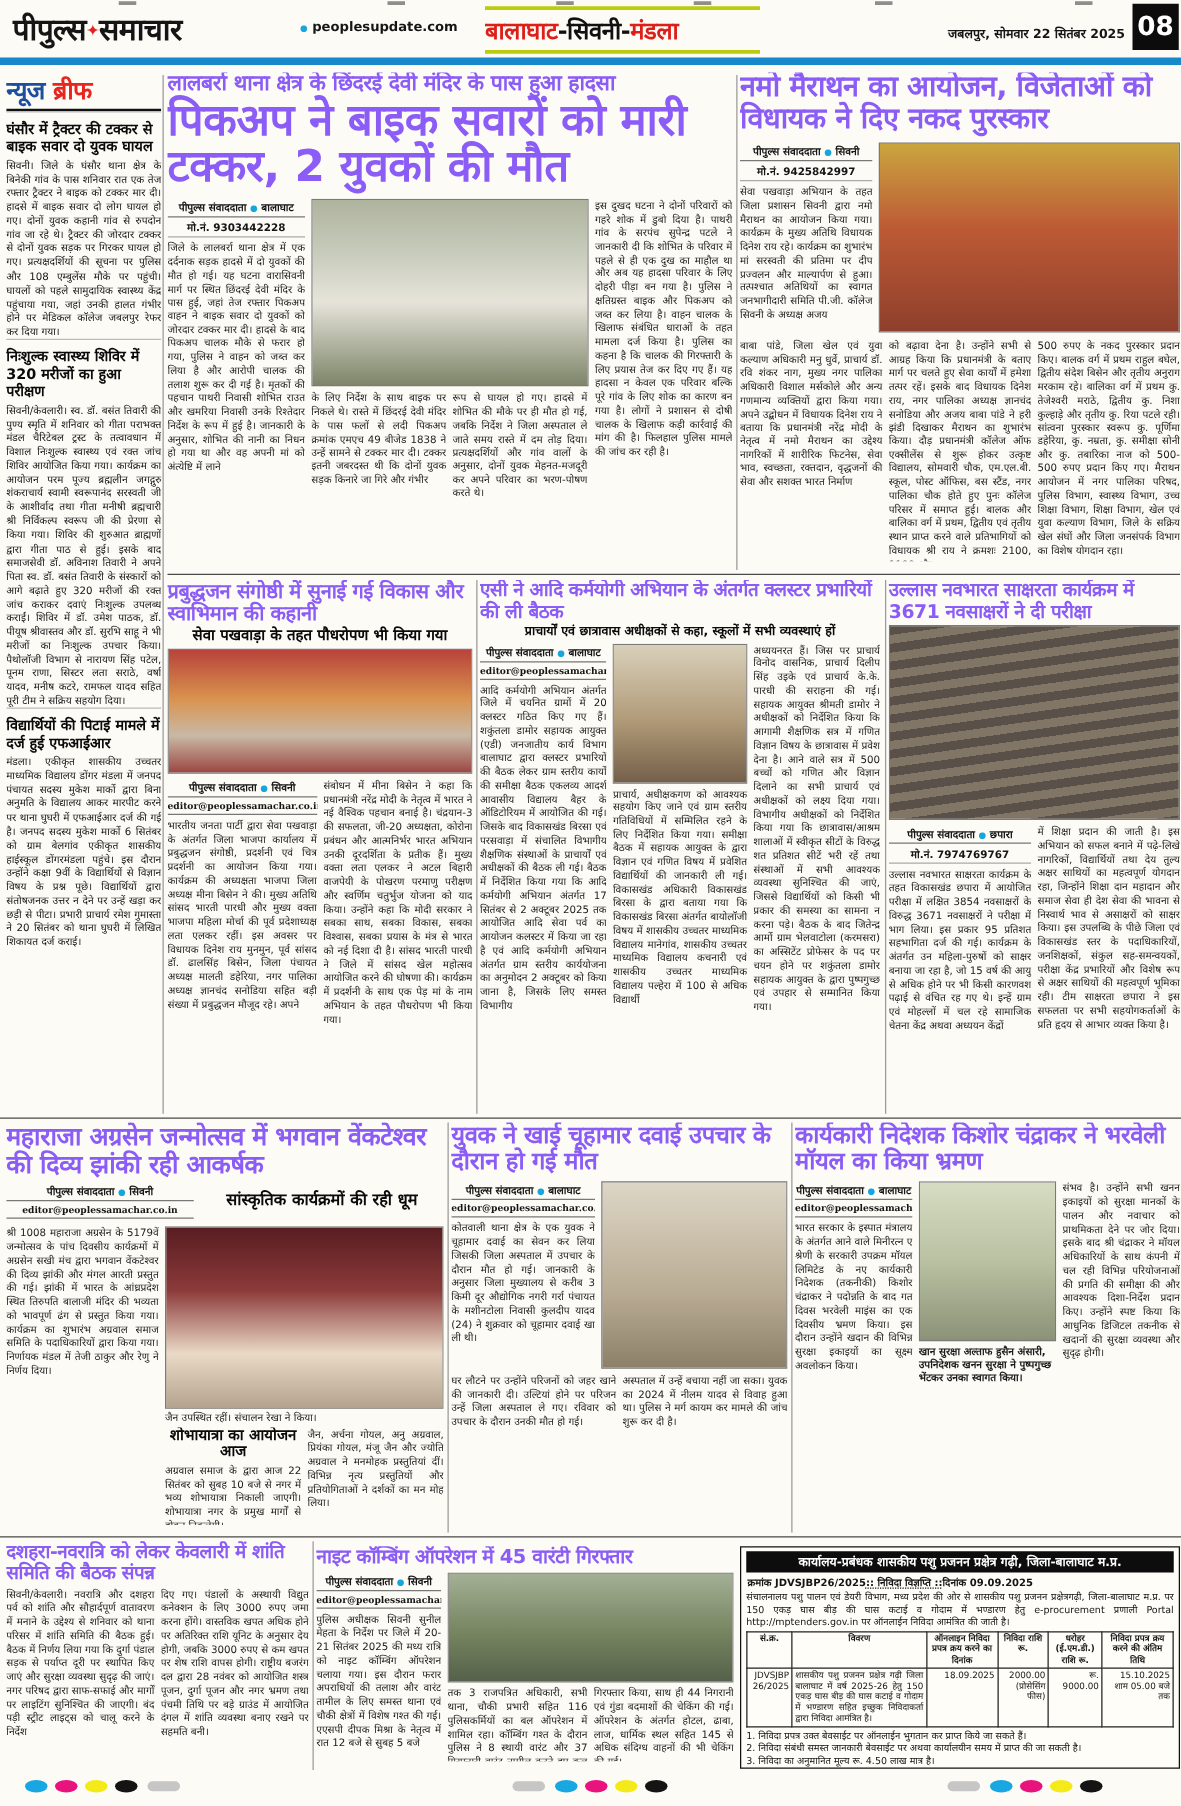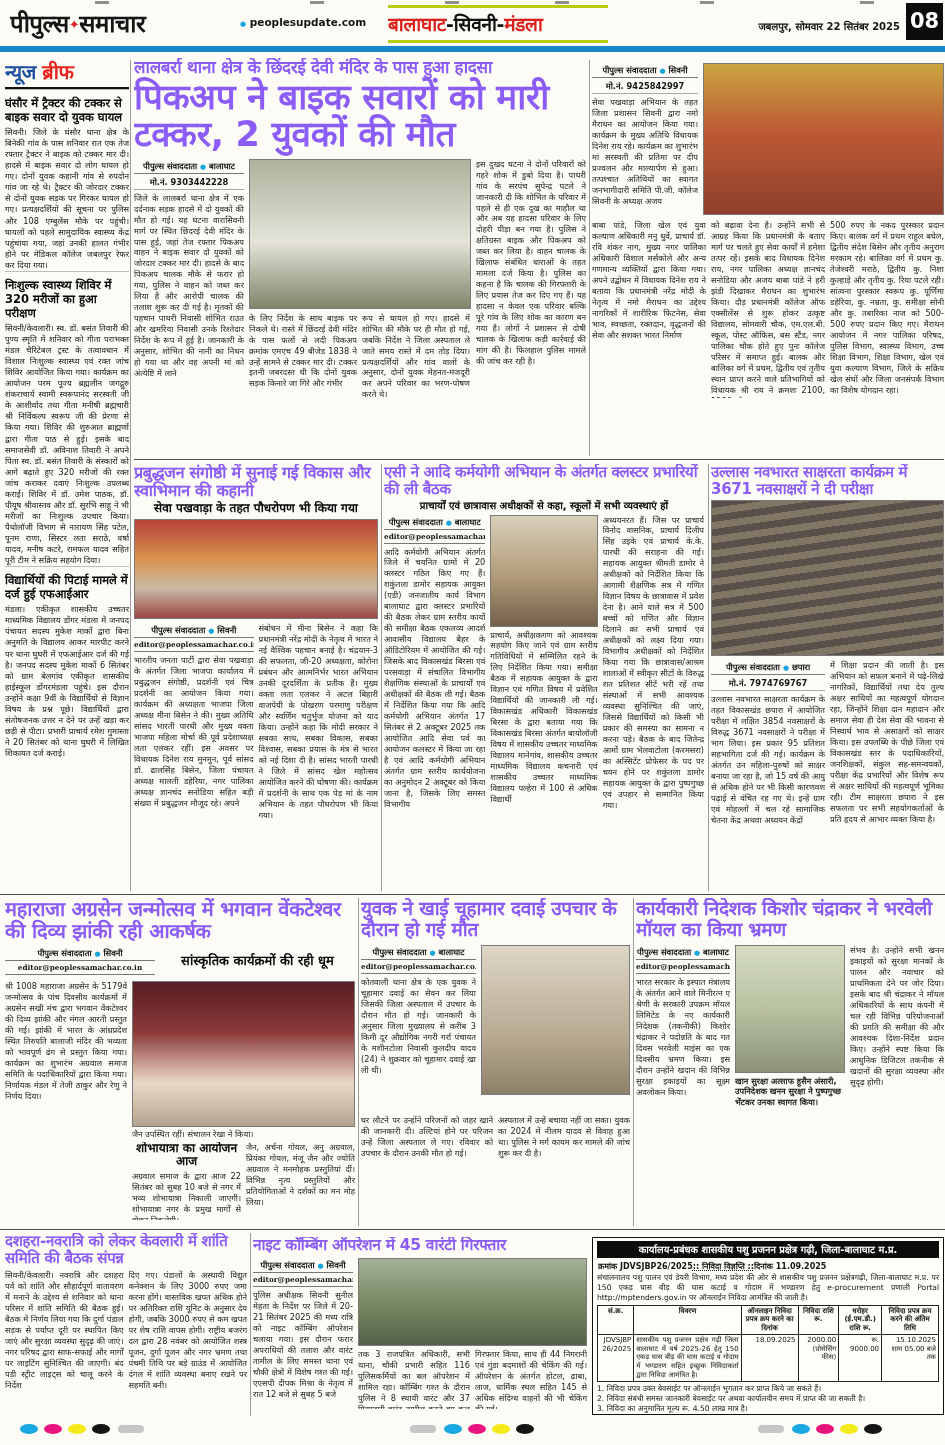--- a/index.html
+++ b/index.html
@@ -133,20 +133,21 @@
         <div class="flexr" style="margin-top:4px;height:130px">
           <div class="col body-txt" style="width:108px">के लिए निर्देश के साथ बाइक पर निकले थे। रास्ते में छिंदरई देवी मंदिर के पास फलों से लदी पिकअप क्रमांक एमएच 49 बीजेड 1838 ने उन्हें सामने से टक्कर मार दी। टक्कर इतनी जबरदस्त थी कि दोनों युवक सड़क किनारे जा गिरे और गंभीर</div>
           <div class="col body-txt" style="width:108px">रूप से घायल हो गए। हादसे में शोभित की मौके पर ही मौत हो गई, जबकि निर्देश ने जिला अस्पताल ले जाते समय रास्ते में दम तोड़ दिया। प्रत्यक्षदर्शियों और गांव वालों के अनुसार, दोनों युवक मेहनत-मजदूरी कर अपने परिवार का भरण-पोषण करते थे।</div>
         </div>
       </div>
       <div class="col body-txt" style="width:110px">इस दुखद घटना ने दोनों परिवारों को गहरे शोक में डुबो दिया है। पाथरी गांव के सरपंच सुपेन्द्र पटले ने जानकारी दी कि शोभित के परिवार में पहले से ही एक दुख का माहौल था और अब यह हादसा परिवार के लिए दोहरी पीड़ा बन गया है। पुलिस ने क्षतिग्रस्त बाइक और पिकअप को जब्त कर लिया है। वाहन चालक के खिलाफ संबंधित धाराओं के तहत मामला दर्ज किया है। पुलिस का कहना है कि चालक की गिरफ्तारी के लिए प्रयास तेज कर दिए गए हैं। यह हादसा न केवल एक परिवार बल्कि पूरे गांव के लिए शोक का कारण बन गया है। लोगों ने प्रशासन से दोषी चालक के खिलाफ कड़ी कार्रवाई की मांग की है। फिलहाल पुलिस मामले की जांच कर रही है।</div>
     </div>
   </div>
 
   <div class="abs" style="left:592px;top:58px;width:352px;height:398px">
+    <div class="hl" style="font-size:23px">नमो मैराथन का आयोजन, विजेताओं को विधायक ने दिए नकद पुरस्कार</div>
     <div class="flexr" style="margin-top:5px;height:152px">
       <div class="col" style="width:106px">
         <div class="byl"><span>पीपुल्स संवाददाता</span> <span class="bdot">●</span> <span>सिवनी</span></div>
         <div class="phone">मो.नं. 9425842997</div>
         <div class="body-txt">सेवा पखवाड़ा अभियान के तहत जिला प्रशासन सिवनी द्वारा नमो मैराथन का आयोजन किया गया। कार्यक्रम के मुख्य अतिथि विधायक दिनेश राय रहे। कार्यक्रम का शुभारंभ मां सरस्वती की प्रतिमा पर दीप प्रज्वलन और माल्यार्पण से हुआ। तत्पश्चात अतिथियों का स्वागत जनभागीदारी समिति पी.जी. कॉलेज सिवनी के अध्यक्ष अजय</div>
       </div>
       <div class="photo ph-marathon" style="flex:1;height:152px"></div>
     </div>
     <div class="flexr" style="margin-top:5px;height:178px">
       <div class="col body-txt" style="flex:1">बाबा पांडे, जिला खेल एवं युवा कल्याण अधिकारी मनु धुर्वे, प्राचार्य डॉ. रवि शंकर नाग, मुख्य नगर पालिका अधिकारी विशाल मर्सकोले और अन्य गणमान्य व्यक्तियों द्वारा किया गया। अपने उद्बोधन में विधायक दिनेश राय ने बताया कि प्रधानमंत्री नरेंद्र मोदी के नेतृत्व में नमो मैराथन का उद्देश्य नागरिकों में शारीरिक फिटनेस, सेवा भाव, स्वच्छता, रक्तदान, वृद्धजनों की सेवा और सशक्त भारत निर्माण</div>
@@ -227,21 +228,21 @@
   <div class="abs" style="left:361px;top:898px;width:269px;height:328px">
     <div class="hl" style="font-size:19px">युवक ने खाई चूहामार दवाई उपचार के दौरान हो गई मौत</div>
     <div class="flexr" style="margin-top:5px;height:150px">
       <div class="col" style="width:115px">
         <div class="byl"><span>पीपुल्स संवाददाता</span> <span class="bdot">●</span> <span>बालाघाट</span></div>
         <div class="email">editor@peoplessamachar.co.in</div>
         <div class="body-txt">कोतवाली थाना क्षेत्र के एक युवक ने चूहामार दवाई का सेवन कर लिया जिसकी जिला अस्पताल में उपचार के दौरान मौत हो गई। जानकारी के अनुसार जिला मुख्यालय से करीब 3 किमी दूर औद्योगिक नगरी गर्रा पंचायत के मशीनटोला निवासी कुलदीप यादव (24) ने शुक्रवार को चूहामार दवाई खा ली थी।</div>
       </div>
       <div class="photo ph-hospital" style="flex:1;height:150px"></div>
     </div>
-    <div class="flexr" style="margin-top:20px;height:118px">
+    <div class="flexr" style="margin-top:4px;height:118px">
       <div class="col body-txt" style="flex:1">घर लौटने पर उन्होंने परिजनों को जहर खाने की जानकारी दी। उल्टियां होने पर परिजन उन्हें जिला अस्पताल ले गए। रविवार को उपचार के दौरान उनकी मौत हो गई।</div>
       <div class="col body-txt" style="flex:1">अस्पताल में उन्हें बचाया नहीं जा सका। युवक का 2024 में नीलम यादव से विवाह हुआ था। पुलिस ने मर्ग कायम कर मामले की जांच शुरू कर दी है।</div>
     </div>
   </div>
 
   <div class="abs" style="left:636px;top:898px;width:308px;height:328px">
     <div class="hl" style="font-size:19px">कार्यकारी निदेशक किशोर चंद्राकर ने भरवेली मॉयल का किया भ्रमण</div>
     <div class="flexr" style="margin-top:5px;height:272px">
       <div class="col" style="width:94px">
         <div class="byl"><span>पीपुल्स संवाददाता</span> <span class="bdot">●</span> <span>बालाघाट</span></div>
@@ -280,21 +281,21 @@
         </div>
       </div>
     </div>
   </div>
 
   <div class="abs" id="tender" style="left:592px;top:1237px;width:352px;height:178px">
     <div class="t-head">कार्यालय-प्रबंधक शासकीय पशु प्रजनन प्रक्षेत्र गढ़ी, जिला-बालाघाट म.प्र.</div>
     <div class="t-meta">
       <span>क्रमांक JDVSJBP26/2025</span>
       <span class="t-label">:: निविदा विज्ञप्ति ::</span>
-      <span>दिनांक 11.09.2025</span>
+      <span>दिनांक 09.09.2025</span>
     </div>
     <div class="t-intro">संचालनालय पशु पालन एवं डेयरी विभाग, मध्य प्रदेश की ओर से शासकीय पशु प्रजनन प्रक्षेत्रगढ़ी, जिला-बालाघाट म.प्र. पर 150 एकड़ घास बीड़ की घास कटाई व गोदाम में भण्डारण हेतु e-procurement प्रणाली Portal http://mptenders.gov.in पर ऑनलाईन निविदा आमंत्रित की जाती है।</div>
     <table class="t">
       <thead>
         <tr>
           <th style="width:32px">सं.क्र.</th>
           <th style="width:128px">विवरण</th>
           <th style="width:56px">ऑनलाइन निविदा प्रपत्र क्रय करने का दिनांक</th>
           <th style="width:38px">निविदा राशि रू.</th>
           <th style="width:40px">धरोहर (ई.एम.डी.) राशि रू.</th>

